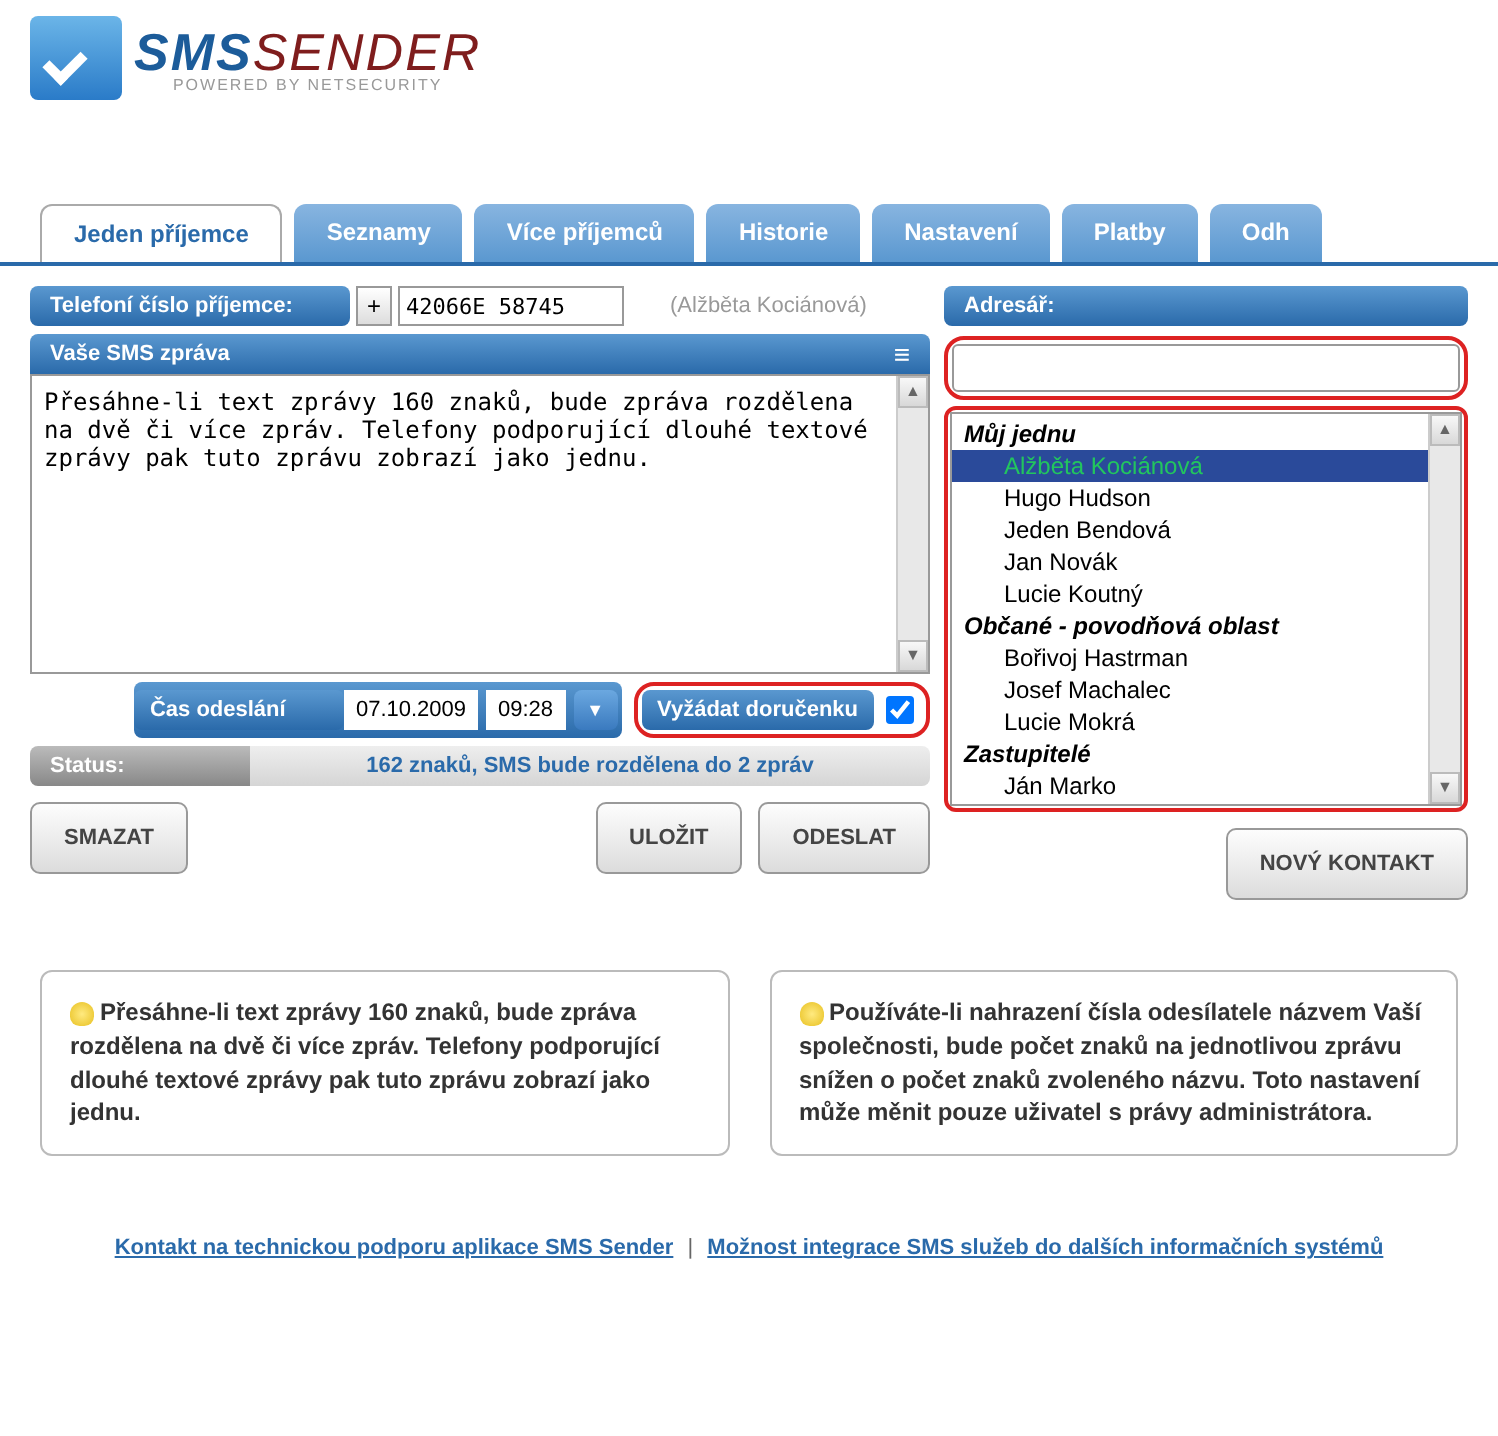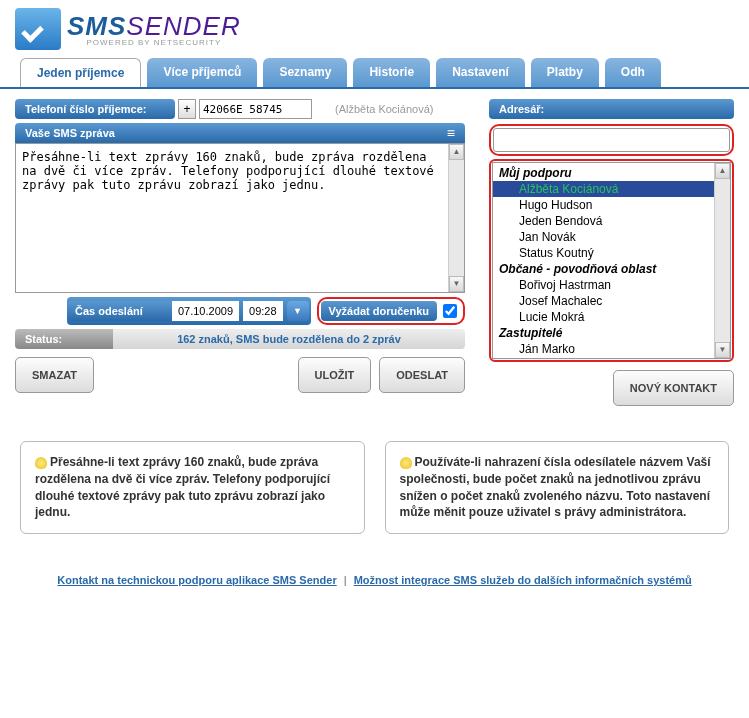--- a/index.html
+++ b/index.html
@@ -1,26 +1,26 @@
 <!DOCTYPE html>
 <html><head>
 <meta charset="utf-8">
 <style>
 * { box-sizing: border-box; margin: 0; padding: 0; }
 body { font-family: Arial, sans-serif; font-size: 12px; background: #fff; width: 749px; }
 .logo-area { padding: 8px 15px; display: flex; align-items: center; }
 .logo-check { width: 46px; height: 42px; background: linear-gradient(to bottom, #6bb5e8, #2a7bc8); border-radius: 4px; position: relative; margin-right: 6px; }
 .logo-check::after { content: ""; position: absolute; left: 11px; top: 14px; width: 8px; height: 14px; border: solid #fff; border-width: 0 5px 5px 0; transform: rotate(45deg); }
 .logo-text { font-size: 26px; font-weight: bold; color: #1c5c9a; letter-spacing: 1px; font-style: italic; }
-.logo-text-thin { font-weight: normal; color: #4c1d95; }
+.logo-text-thin { font-weight: normal; color: #7f1d1d; }
 .logo-sub { font-size: 8px; color: #999; letter-spacing: 1px; display: block; text-align: center; margin-top: -4px; }
 .tabs { display: flex; border-bottom: 2px solid #2a6aaa; padding-left: 20px; gap: 6px; overflow: hidden; }
-.tab { padding: 7px 16px; background: linear-gradient(to bottom, #88b5e0, #5a98d0); color: #fff; font-weight: bold; border-radius: 6px 6px 0 0; cursor: pointer; white-space: nowrap; font-size: 12px; }
+.tab { padding: 7px 16px; background: linear-gradient(to bottom, #88b5e0, #5a98d0); color: #fff; font-weight: bold; border-radius: 6px 6px 0 0; cursor: pointer; white-space: nowrap; font-size: 12px; margin-top: 44px; }
 .tab.active { background: #fff; color: #2a6aaa; border: 1px solid #aaa; border-bottom: none; }
-.content { display: flex; padding: 10px 15px 5px 15px; gap: 24px; }
+.content { display: flex; padding: 10px 15px 5px 15px; gap: 7px; }
 .left-col { width: 450px; }
 .right-col { flex: 1; }
 .field-row { display: flex; align-items: center; gap: 3px; margin-bottom: 4px; }
 .label-bar { background: linear-gradient(to bottom, #5a98d0, #2a6aaa); color: #fff; font-weight: bold; padding: 4px 10px; border-radius: 4px; font-size: 11px; display: flex; align-items: center; justify-content: space-between; }
 .label-bar.inline { display: inline-block; }
 .phone-label { width: 160px; }
 .plus-box { width: 18px; height: 20px; border: 1px solid #999; background: linear-gradient(to bottom,#fff,#ddd); text-align: center; line-height: 18px; font-size: 12px; }
 .phone-input { width: 113px; height: 20px; font-family: monospace; font-size: 11px; padding: 2px 3px; border: 1px solid #999; }
 .phone-name { color: #999; font-size: 11px; margin-left: 20px; }
 .msg-header { border-radius: 4px 4px 0 0; }
@@ -31,21 +31,21 @@
 .scroll-arrow { height: 16px; background: linear-gradient(to bottom,#f8f8f8,#d8d8d8); border: 1px solid #bbb; text-align: center; font-size: 8px; line-height: 14px; color: #666; }
 .time-row { display: flex; align-items: stretch; gap: 6px; margin-top: 4px; justify-content: flex-end; }
 .time-label { width: 105px; padding: 4px 8px; }
 .time-date, .time-hr { background: #fff; color: #000; padding: 4px 6px; font-size: 11px; }
 .time-container { background: linear-gradient(to bottom,#5a98d0,#2a6aaa); border-radius: 4px; display: flex; align-items: center; padding: 0 2px 0 0; }
 .chevron-btn { width: 22px; height: 20px; background: linear-gradient(to bottom,#6ba8e0,#3a7abf); border-radius: 4px; margin-left: 4px; text-align: center; color: #fff; font-size: 9px; line-height: 20px; }
 .receipt-box { border: 2px solid #d22; border-radius: 10px; padding: 2px 6px 2px 2px; display: flex; align-items: center; gap: 6px; }
 .receipt-label { padding: 4px 8px; }
 .checkbox { width: 14px; height: 14px; }
 .status-row { display: flex; margin-top: 4px; border-radius: 4px; overflow: hidden; }
-.status-label { background: linear-gradient(to bottom,#bbb,#888); color: #fff; font-weight: bold; padding: 4px 10px; width: 98px; font-size: 11px; }
+.status-label { background: linear-gradient(to bottom,#bbb,#888); color: #fff; font-weight: bold; padding: 4px 10px; width: 110px; font-size: 11px; }
 .status-text { flex: 1; background: linear-gradient(to bottom,#eee,#d5d5d5); text-align: center; padding: 4px; color: #2a6aaa; font-weight: bold; font-size: 11px; }
 .btn-row { display: flex; gap: 8px; margin-top: 8px; align-items: center; }
 .btn { padding: 11px 16px; background: linear-gradient(to bottom,#fdfdfd,#dcdcdc); border: 1px solid #999; border-radius: 5px; font-weight: bold; color: #444; cursor: pointer; font-size: 11px; }
 .spacer { flex: 1; }
 .addr-label { width: 100%; margin-bottom: 5px; }
 .search-wrap { border: 2px solid #d22; border-radius: 10px; padding: 2px; margin-bottom: 3px; }
 .search-input { width: 100%; height: 24px; border: 1px solid #999; border-radius: 3px; padding: 2px 4px 2px 24px; background: #fff; position: relative; }
 .search-box { position: relative; }
 .search-icon { position: absolute; left: 8px; top: 6px; width: 12px; height: 12px; border: 2px solid #888; border-radius: 50%; }
 .search-icon::after { content: ""; position: absolute; width: 6px; height: 2px; background: #888; transform: rotate(45deg); left: 10px; top: 11px; }
@@ -70,22 +70,22 @@
 <div class="logo-area">
   <div class="logo-check"></div>
   <div>
     <span class="logo-text"><span>SMS</span><span class="logo-text-thin">SENDER</span></span>
     <span class="logo-sub">POWERED BY NETSECURITY</span>
   </div>
 </div>
 
 <div class="tabs">
   <div class="tab active">Jeden příjemce</div>
+  <div class="tab">Seznamy</div>
   <div class="tab">Více příjemců</div>
-  <div class="tab">Seznamy</div>
   <div class="tab">Historie</div>
   <div class="tab">Nastavení</div>
   <div class="tab">Platby</div>
   <div class="tab">Odh</div>
 </div>
 
 <div class="content">
   <div class="left-col">
     <div class="field-row">
       <div class="label-bar inline phone-label">Telefoní číslo příjemce:</div>
@@ -139,26 +139,26 @@
     <div class="label-bar addr-label">Adresář:</div>
     <div class="search-wrap">
       <div class="search-box">
         <div class="search-icon"></div>
         <input class="search-input" style="">
       </div>
     </div>
     <div class="list-wrap">
       <div class="list-inner">
         <div class="list-content" id="addr-list">
-            <div class="list-group">Můj podporu</div>
+            <div class="list-group">Můj jednu</div>
             <div class="list-item selected">Alžběta Kociánová</div>
             <div class="list-item">Hugo Hudson</div>
             <div class="list-item">Jeden Bendová</div>
             <div class="list-item">Jan Novák</div>
-            <div class="list-item">Status Koutný</div>
+            <div class="list-item">Lucie Koutný</div>
             <div class="list-group">Občané - povodňová oblast</div>
             <div class="list-item">Bořivoj Hastrman</div>
             <div class="list-item">Josef Machalec</div>
             <div class="list-item">Lucie Mokrá</div>
             <div class="list-group">Zastupitelé</div>
             <div class="list-item">Ján Marko</div>
           </div>
         <div class="list-scroll">
           <div class="scroll-arrow">▲</div>
           <div style="position:absolute;bottom:0;left:0;right:0">

